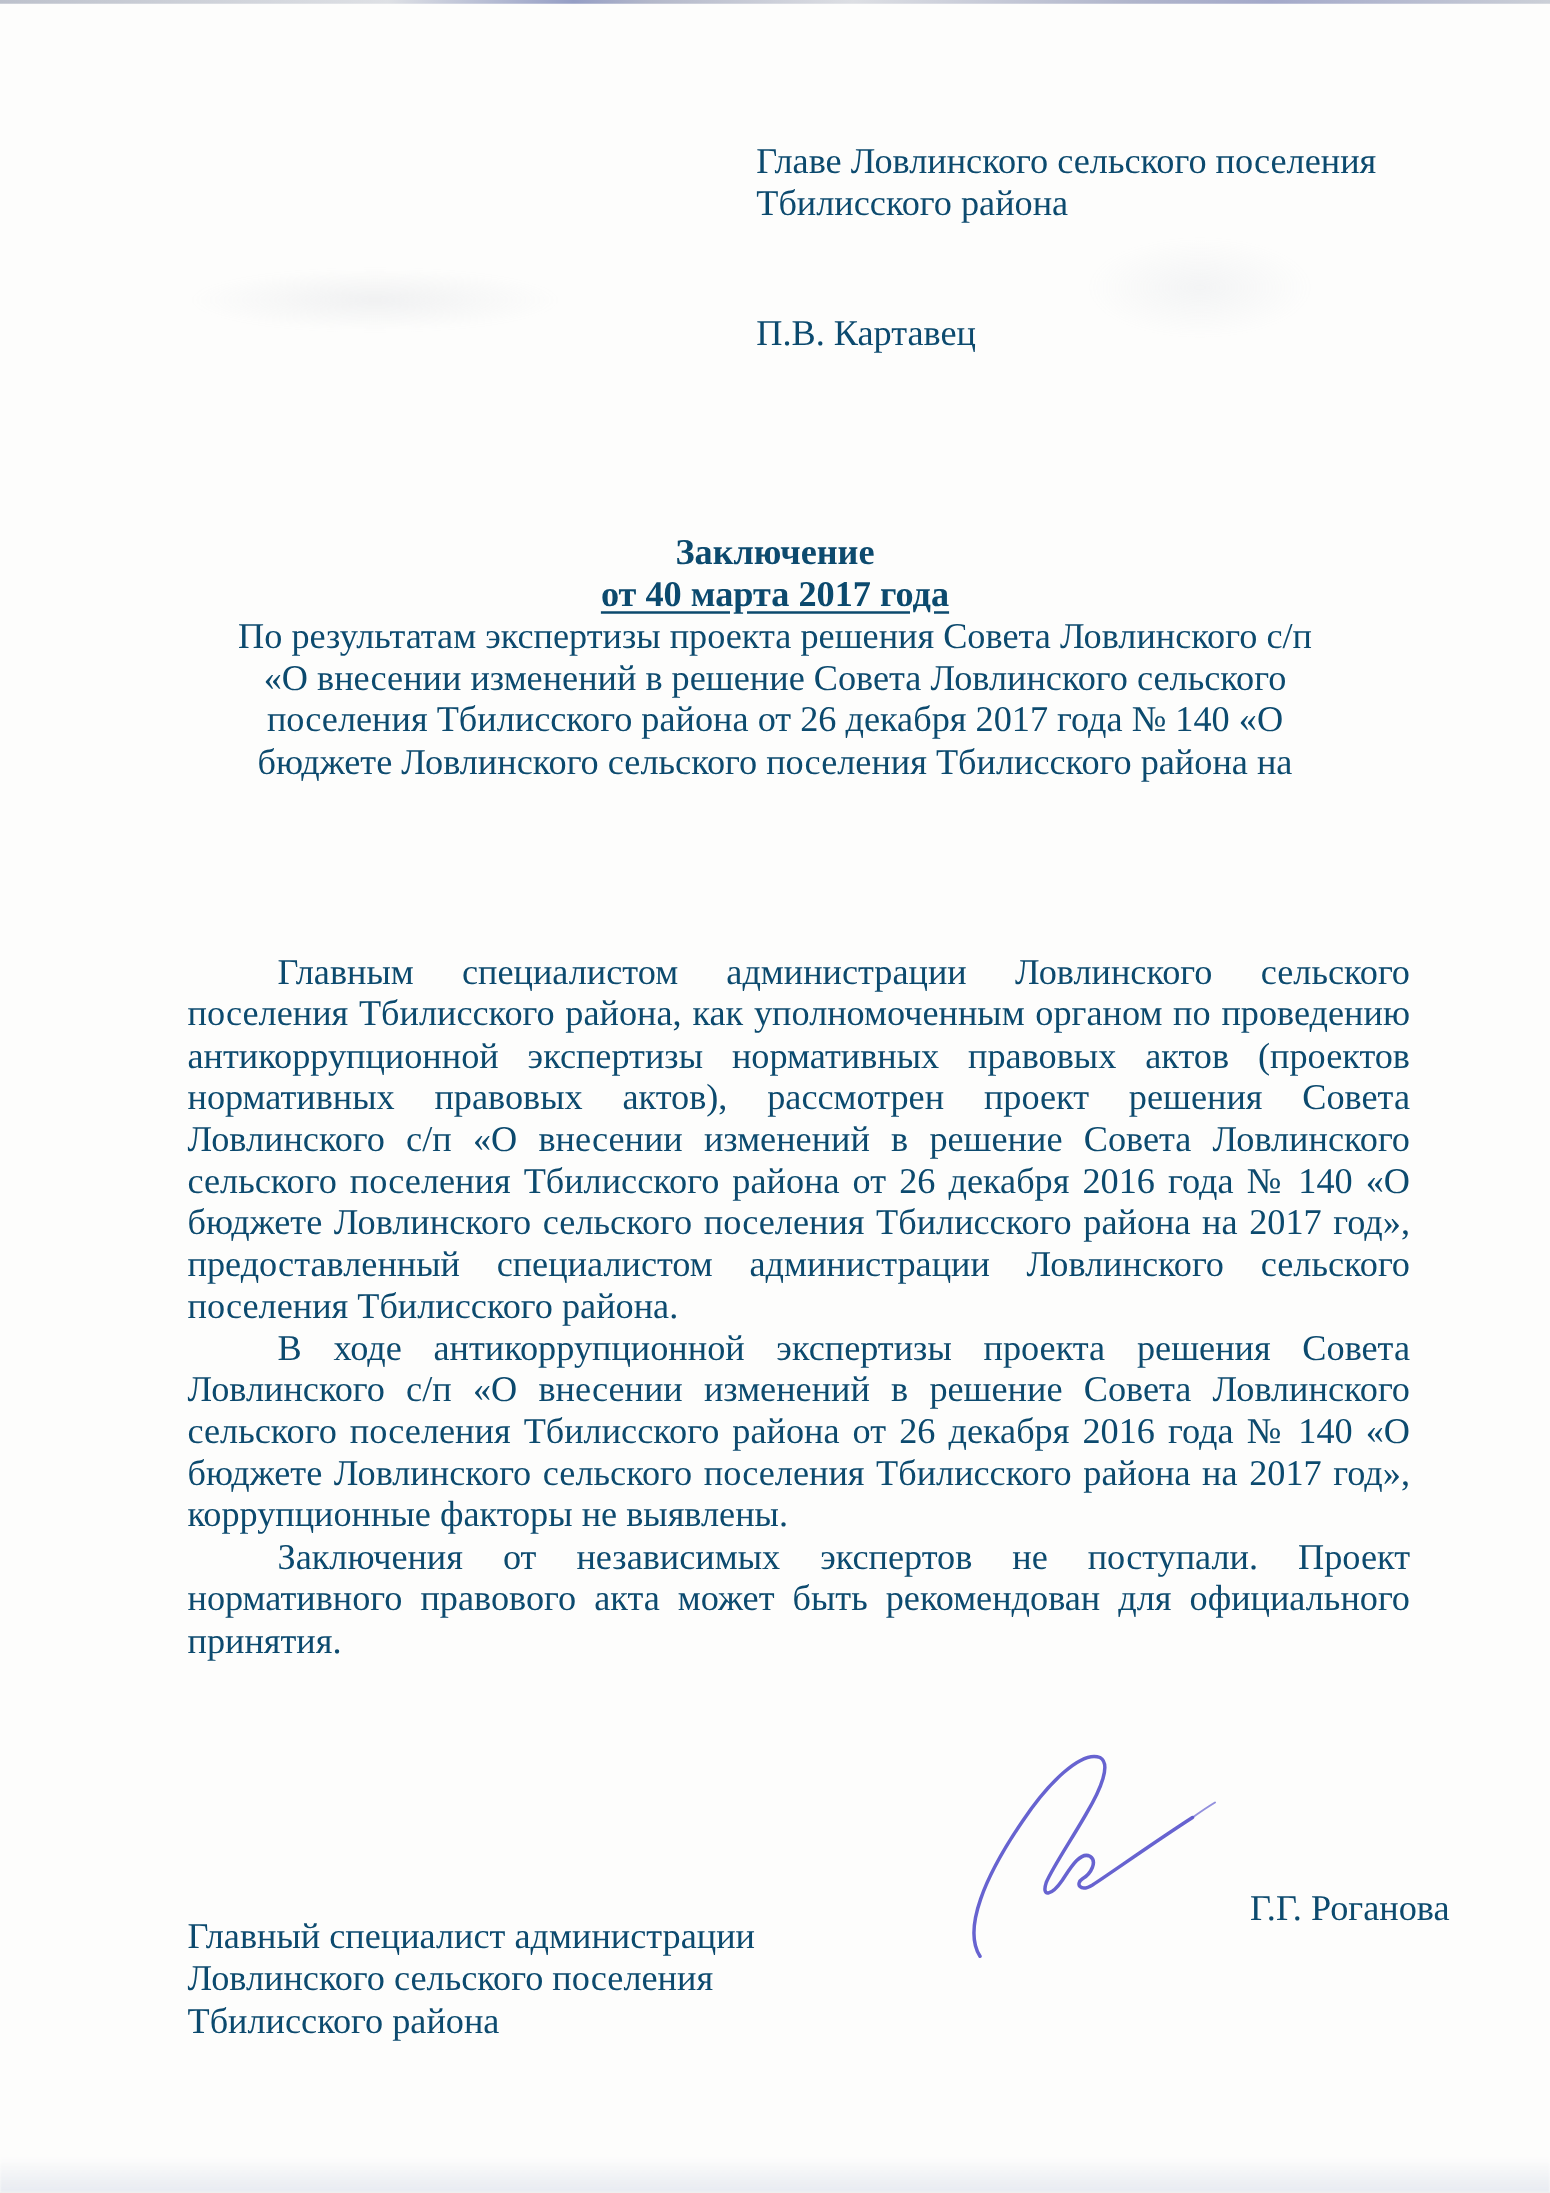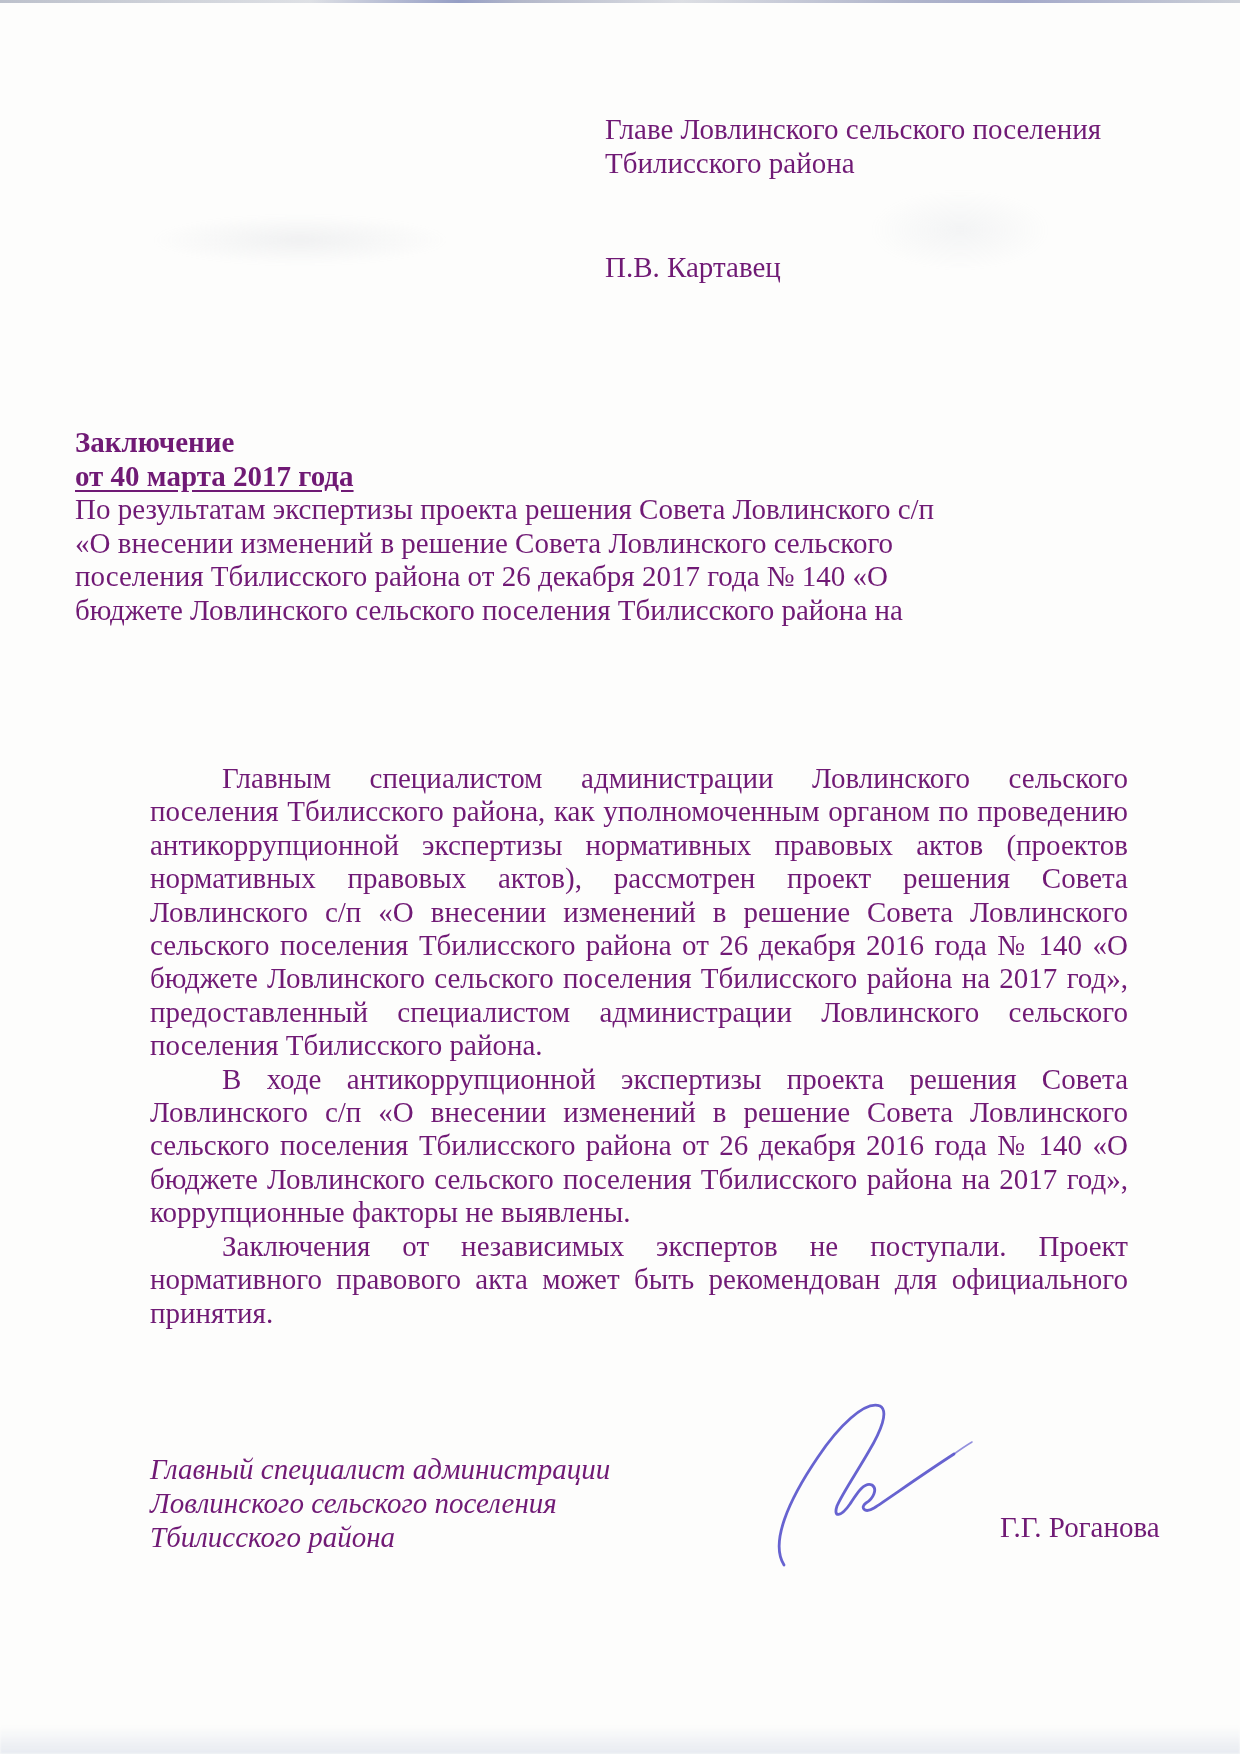--- a/index.html
+++ b/index.html
@@ -8,21 +8,21 @@
     background: #e8e8e8;
   }
   .page {
     position: relative;
     width: 1240px;
     height: 1754px;
     margin: 0 auto;
     background: #fdfdfc;
     overflow: hidden;
     font-family: "Liberation Serif", "DejaVu Serif", serif;
-    color: #701a75;
+    color: #0c4a6e;
   }
 
   
   .scan-top-line {
     position: absolute;
     top: 0; left: 0;
     width: 100%; height: 3px;
     background: linear-gradient(90deg,
       rgba(110,120,145,0.45) 0%,
       rgba(150,158,175,0.30) 25%,
@@ -68,20 +68,21 @@
     left: 605px; top: 250px;
     font-size: 29px;
     line-height: 34px;
     white-space: nowrap;
   }
 
   .title-block {
     position: absolute;
     left: 75px; top: 426px;
     width: 1090px;
+    text-align: center;
     font-size: 29px;
     line-height: 33.5px;
   }
   .title-heading {
     font-weight: bold;
   }
   .title-date {
     font-weight: bold;
     text-decoration: underline;
     text-underline-offset: 4px;
@@ -95,25 +96,24 @@
     line-height: 33.4px;
     text-align: justify;
   }
   .body-block p {
     margin: 0;
     text-indent: 72px;
   }
 
   .sig-position {
     position: absolute;
-    left: 150px; top: 1452px;
+    left: 150px; top: 1532px;
     font-size: 29px;
     line-height: 34px;
     white-space: nowrap;
-    font-style: italic;
   }
   .sig-name {
     position: absolute;
     left: 1000px; top: 1510px;
     font-size: 29px;
     line-height: 34px;
     white-space: nowrap;
     font-family: Liberation Serif, serif;
   }
   .signature-ink {

